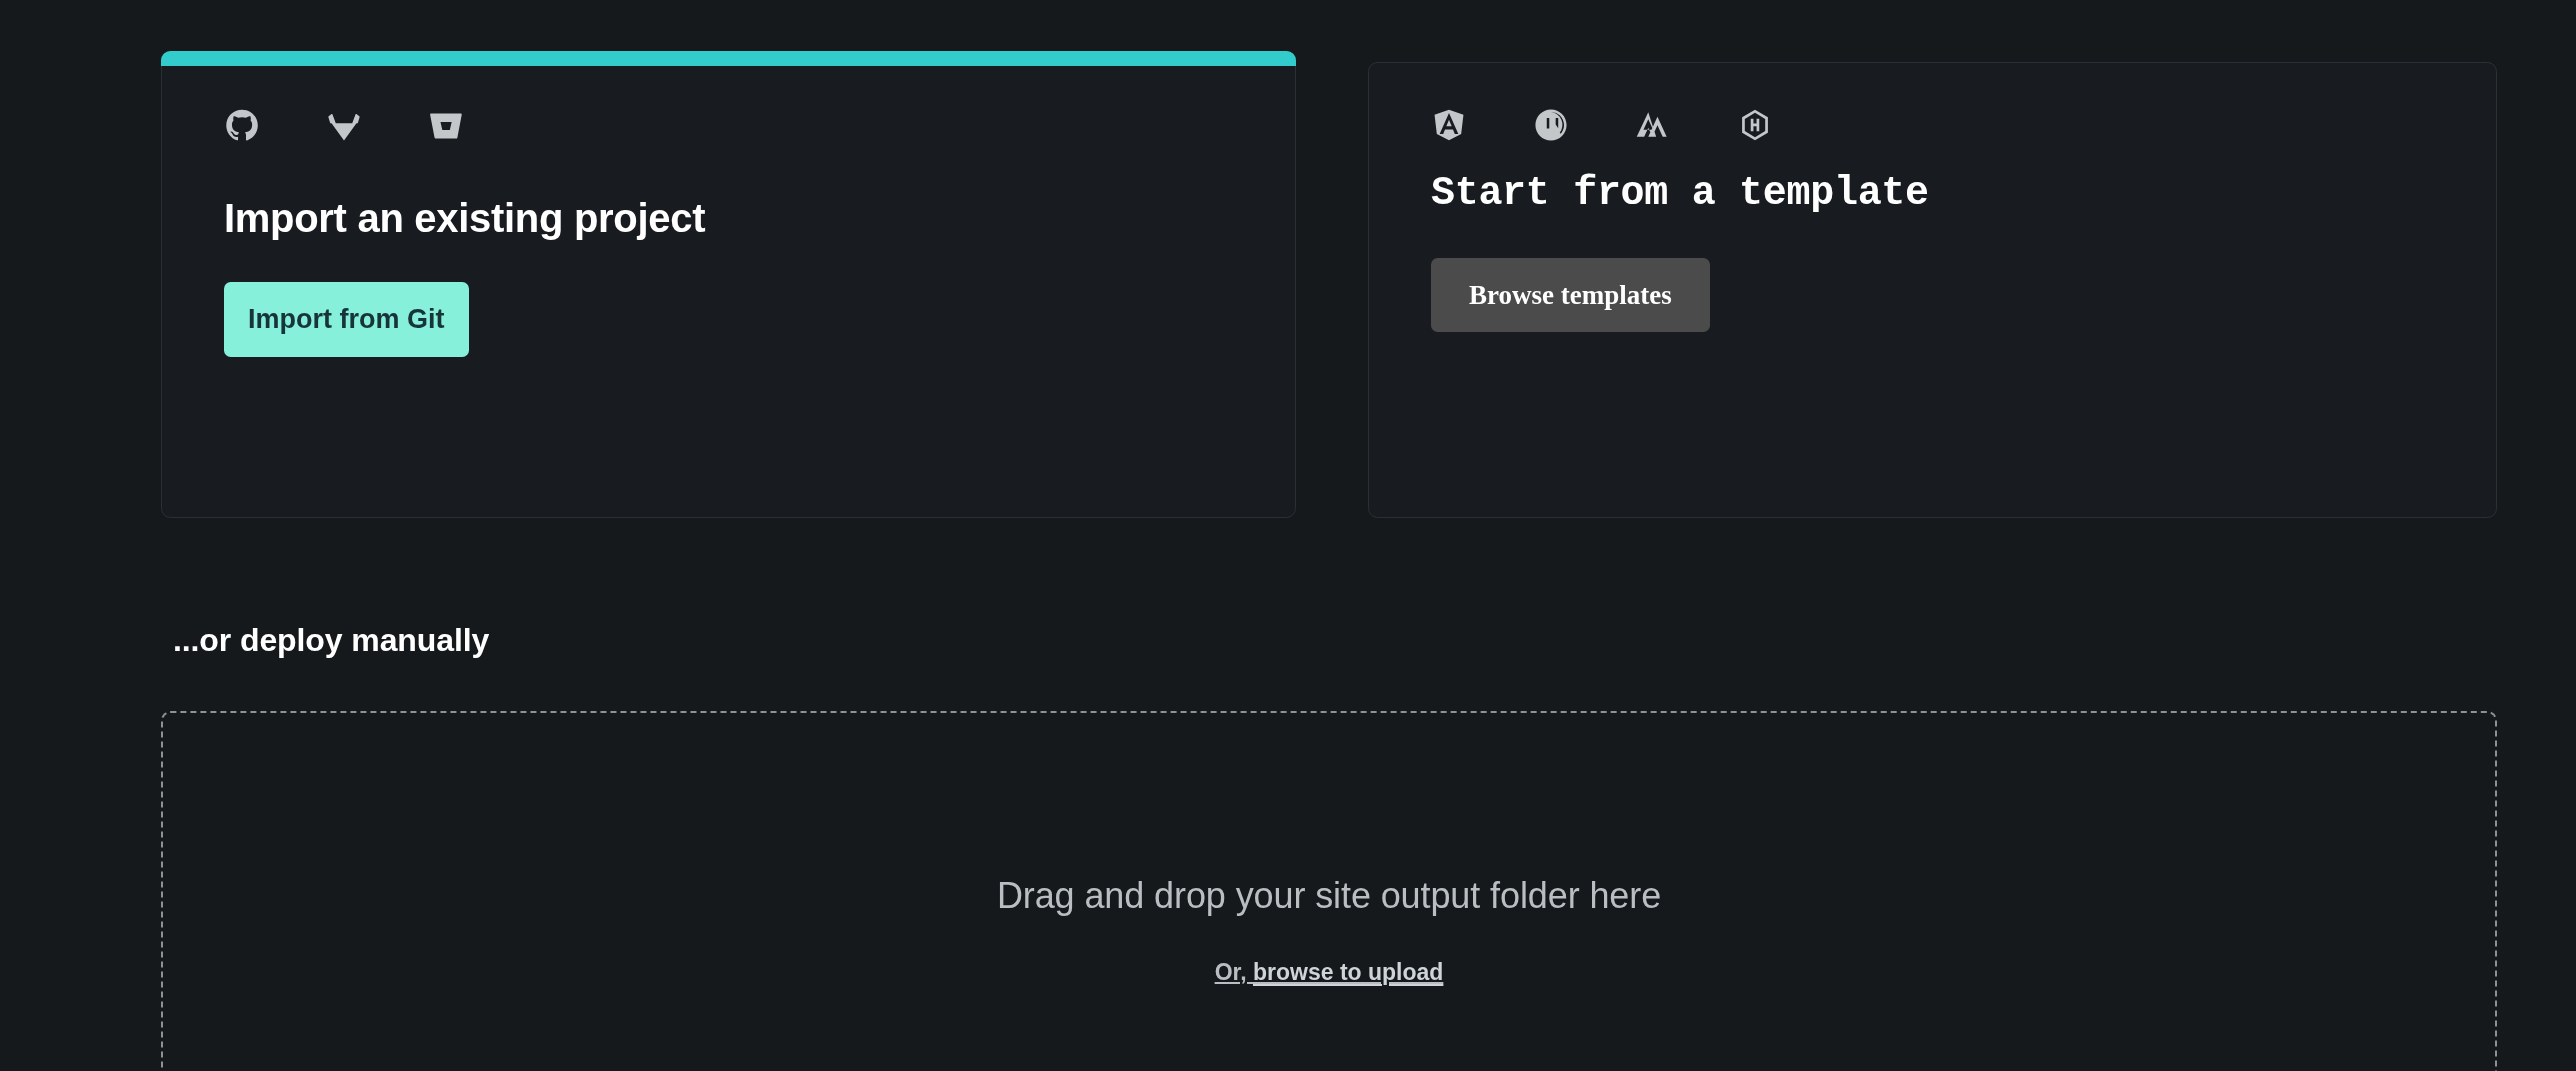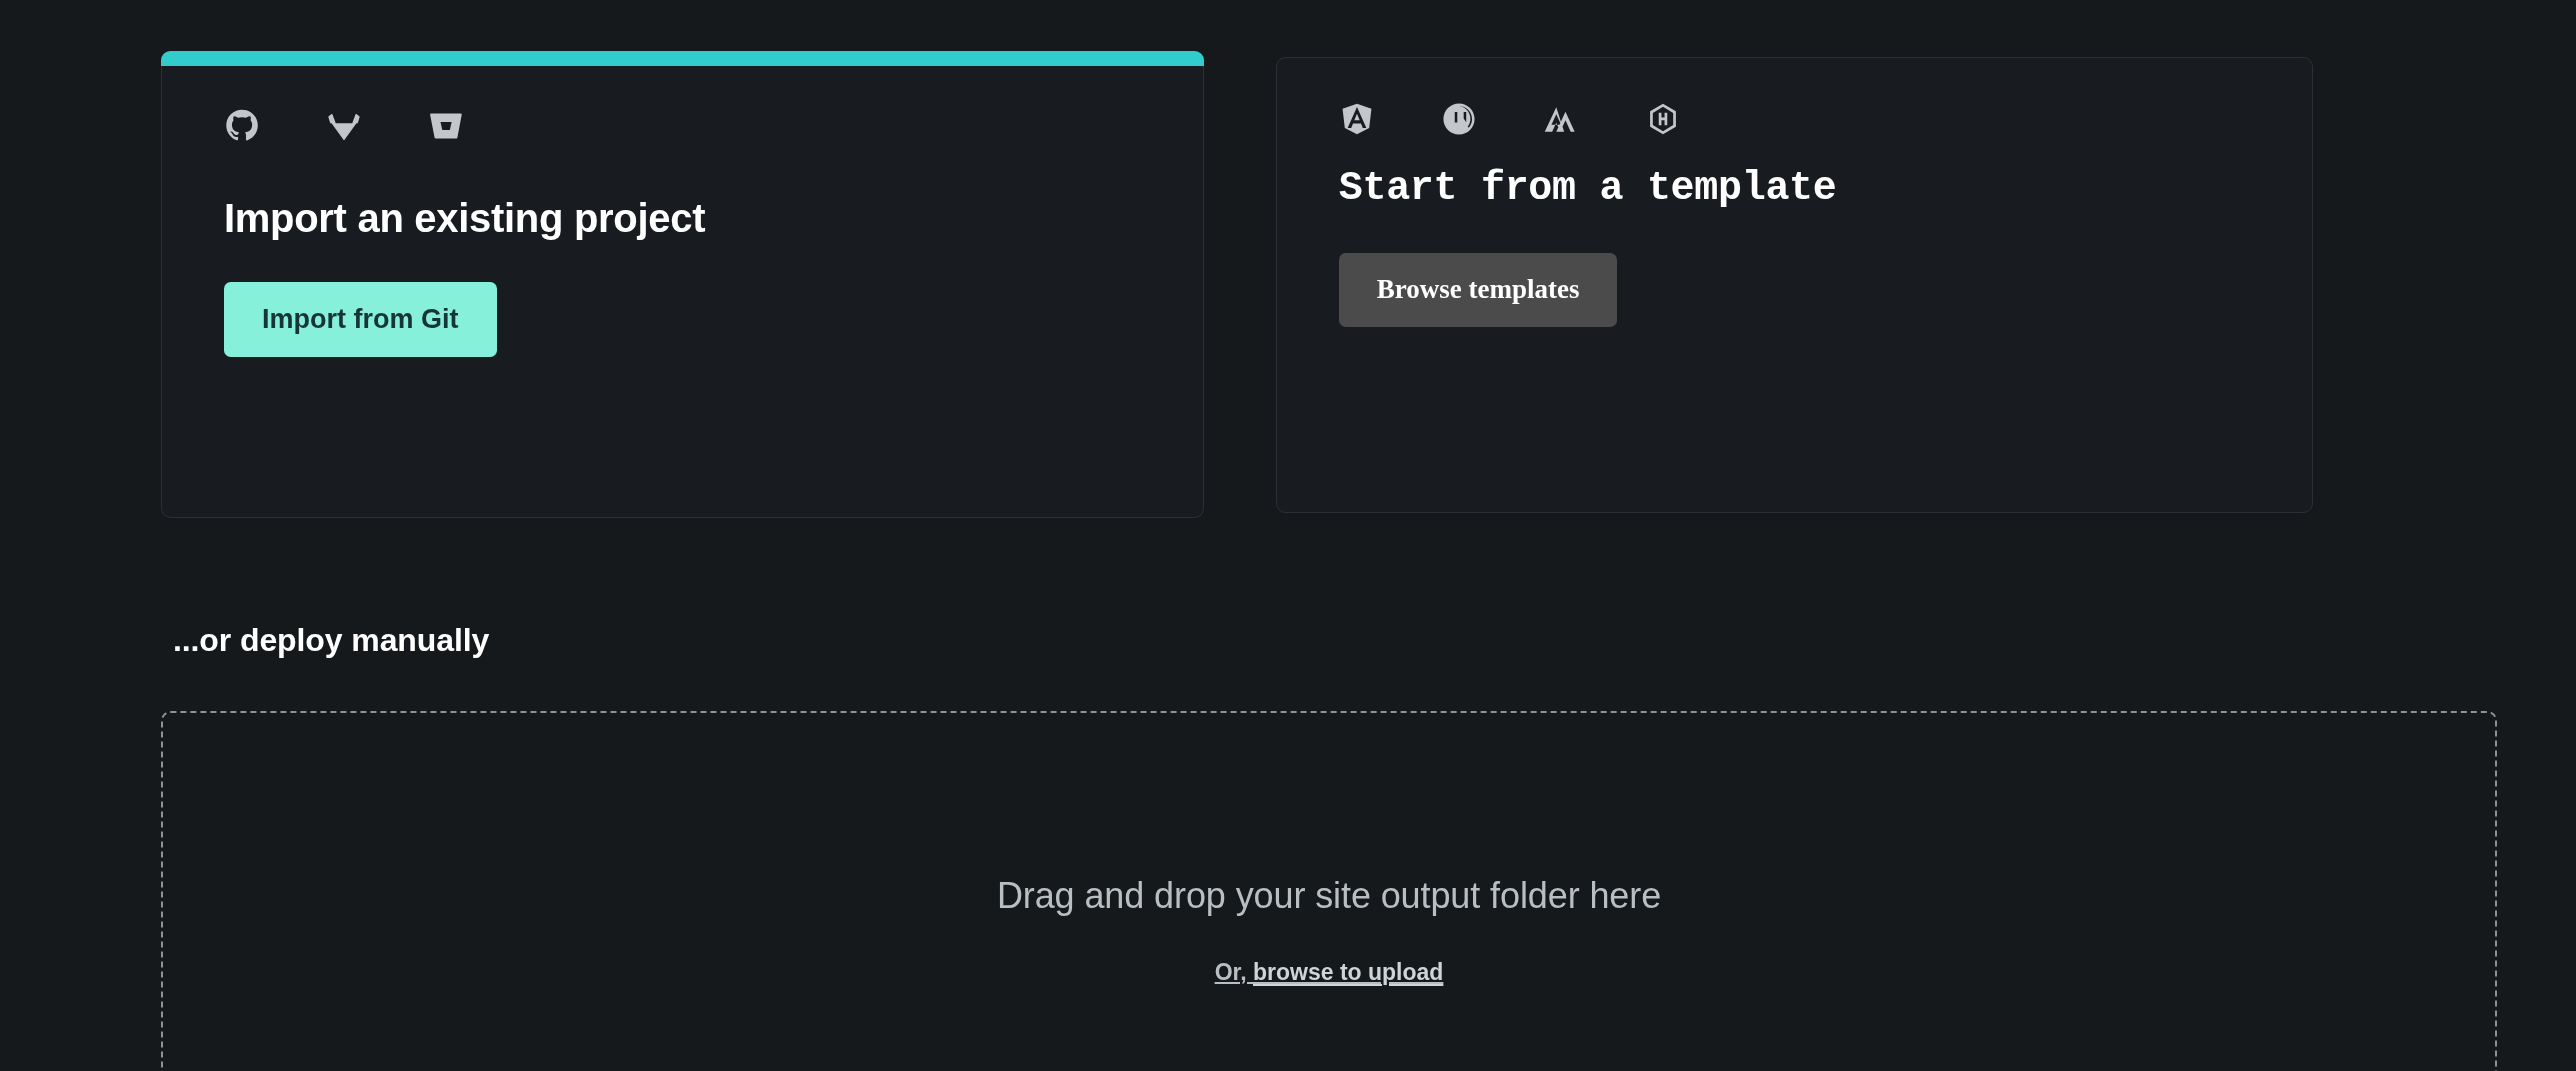--- a/index.html
+++ b/index.html
@@ -22,23 +22,23 @@
     left: 0; top: 0;
     width: 2576px;
     height: 1072px;
   }
 
   
   .cards-row {
     position: absolute;
     left: 161px;
     top: 51px;
-    width: 2152px;
-    display: flex;
-    align-items: center;
+    width: 2336px;
+    display: flex;
+    align-items: flex-end;
     gap: 72px;
   }
 
   .card {
     position: relative;
     background: #181c20;
     border: 1.3px solid #2b3036;
     border-radius: 9.4px;
     box-sizing: border-box;
   }
@@ -109,21 +109,21 @@
     align-items: center;
     justify-content: center;
     box-sizing: border-box;
     border: none;
     cursor: pointer;
     font-family: "Liberation Sans", sans-serif;
   }
   .btn-primary {
     margin-top: 42px;
     height: 75px;
-    padding: 0 38px;
+    padding: 0 24px;
     border-radius: 6.7px;
     background: #86f0da;
     color: #17343b;
     font-size: 27px;
     font-weight: bold;
   }
   .btn-secondary {
     margin-top: 42px;
     height: 74px;
     padding: 0 38px;

